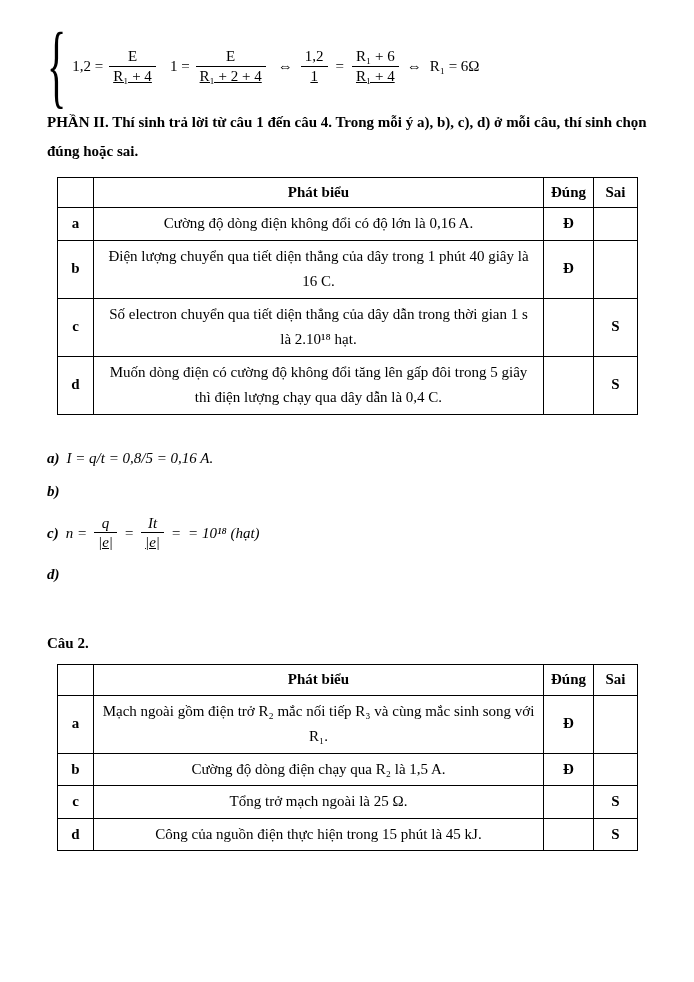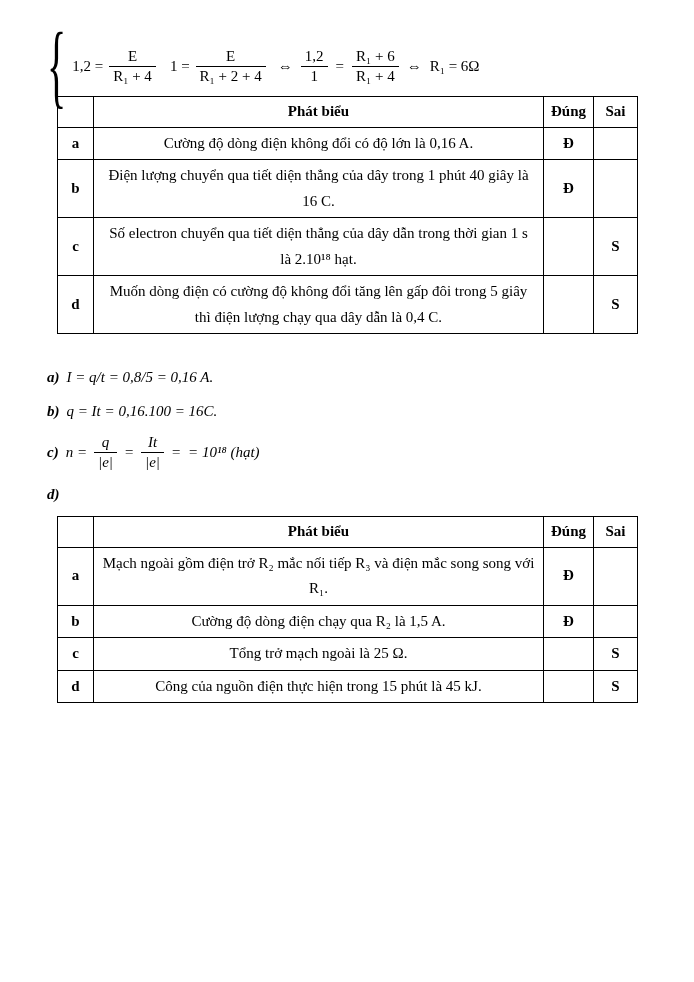--- a/index.html
+++ b/index.html
@@ -7,21 +7,21 @@
         font-family:"Liberation Serif","DejaVu Serif",serif;font-size:15px;line-height:1.5;
         padding:46px 44px 20px 47px;box-sizing:border-box;overflow:hidden;}
   
   .eq-row{display:flex;align-items:center;}
   .brace{display:inline-block;font-size:40px;line-height:1;transform:scaleY(2.35);
          transform-origin:50% 50%;margin:0 6px 0 0;font-weight:400;}
   .cases{display:flex;flex-direction:row;gap:14px;}
   .case{display:flex;align-items:center;gap:6px;}
   .frac{display:inline-flex;flex-direction:column;text-align:center;vertical-align:middle;}
   .frac .fnum{padding:0 4px;line-height:1.25;}
-  .frac .fden{border-top:1px solid #000;padding:0 4px;line-height:1.25;}
+  .frac .fden{border-top:1px solid #000;padding:0 4px;line-height:1.25;text-decoration:underline;}
   .eq-mid{display:flex;align-items:center;gap:8px;margin-left:12px;}
   
   .heading{font-weight:bold;margin:22px 0 0 0;line-height:1.95;max-width:604px;}
   .cau-label{font-weight:bold;margin:16px 0 0 0;}
   .cau2-label{margin-top:46px;}
   
   table.qtable{border-collapse:collapse;margin:10px 4px 0 10px;table-layout:fixed;width:581px;}
   .qtable th,.qtable td{border:1px solid #000;padding:3px 8px;line-height:1.7;vertical-align:middle;
                         word-wrap:break-word;}
   .qtable th{font-weight:bold;text-align:center;padding:2px 4px;}
@@ -65,20 +65,21 @@
       <span>=</span>
       <span class="frac">
         <span class="fnum">R₁ + 6</span>
         <span class="fden">R₁ + 4</span>
       </span>
       <span>⇔</span>
       <span>R₁ = 6Ω</span>
     </div>
   </div>
 
+  <p class="heading">PHẦN II. Thí sinh trả lời từ câu 1 đến câu 4. Trong mỗi ý a), b), c), d) ở mỗi câu, thí sinh chọn đúng hoặc sai.</p>
 
 
   <table class="qtable">
     <colgroup>
         <col style="width:36px">
         <col>
         <col style="width:50px">
         <col style="width:44px">
       </colgroup>
     <thead>
@@ -117,21 +118,20 @@
     </tbody>
   </table>
 
   <div class="solutions">
     <div class="sol-line">
       <span class="sol-label">a)</span>
       <span>I = q/t = 0,8/5 = 0,16 A.</span>
     </div>
     <div class="sol-line">
       <span class="sol-label">b)</span>
-      <span>q = It = 0,16.100 = 16C.</span>
     </div>
     <div class="sol-line">
       <span class="sol-label">c)</span>
       <span>n =</span>
       <span class="frac">
         <span class="fnum">q</span>
         <span class="fden">|e|</span>
       </span>
       <span>=</span>
       <span class="frac">
@@ -139,40 +139,41 @@
         <span class="fden">|e|</span>
       </span>
       <span>=</span>
       <span>= 10¹⁸ (hạt)</span>
     </div>
     <div class="sol-line">
       <span class="sol-label">d)</span>
     </div>
   </div>
 
+  <p class="cau-label cau2-label">Câu 2.</p>
 
   <table class="qtable">
     <colgroup>
         <col style="width:36px">
         <col>
         <col style="width:50px">
         <col style="width:44px">
       </colgroup>
     <thead>
       <tr>
         <th></th>
         <th>Phát biểu</th>
         <th>Đúng</th>
         <th>Sai</th>
       </tr>
     </thead>
     <tbody>
       <tr>
         <td class="key">a</td>
-        <td class="statement">Mạch ngoài gồm điện trở R₂ mắc nối tiếp R₃ và điện mắc song song với R₁.</td>
+        <td class="statement">Mạch ngoài gồm điện trở R₂ mắc nối tiếp R₃ và cùng mắc sinh song với R₁.</td>
         <td class="mark">Đ</td>
         <td class="mark"></td>
       </tr>
       <tr>
         <td class="key">b</td>
         <td class="statement">Cường độ dòng điện chạy qua R₂ là 1,5 A.</td>
         <td class="mark">Đ</td>
         <td class="mark"></td>
       </tr>
       <tr>

